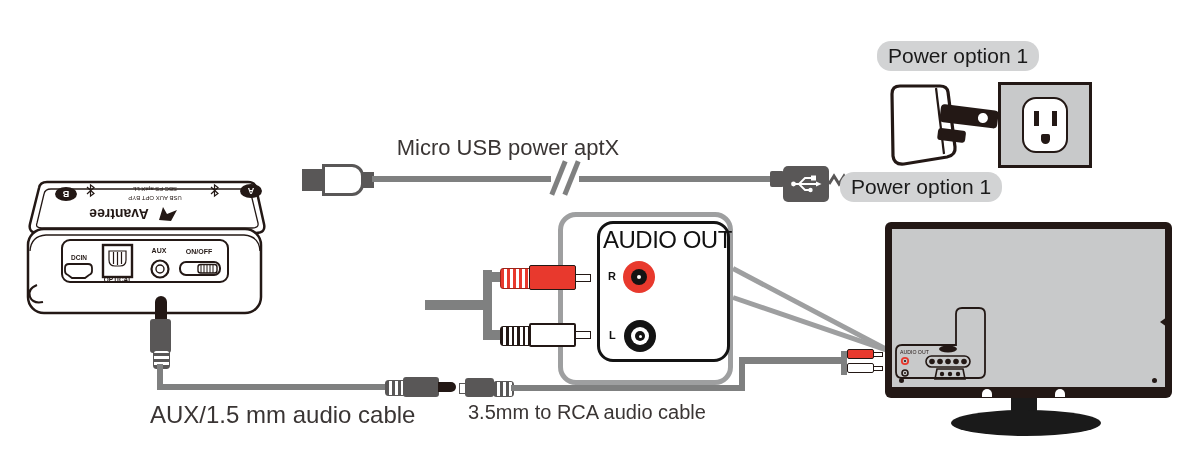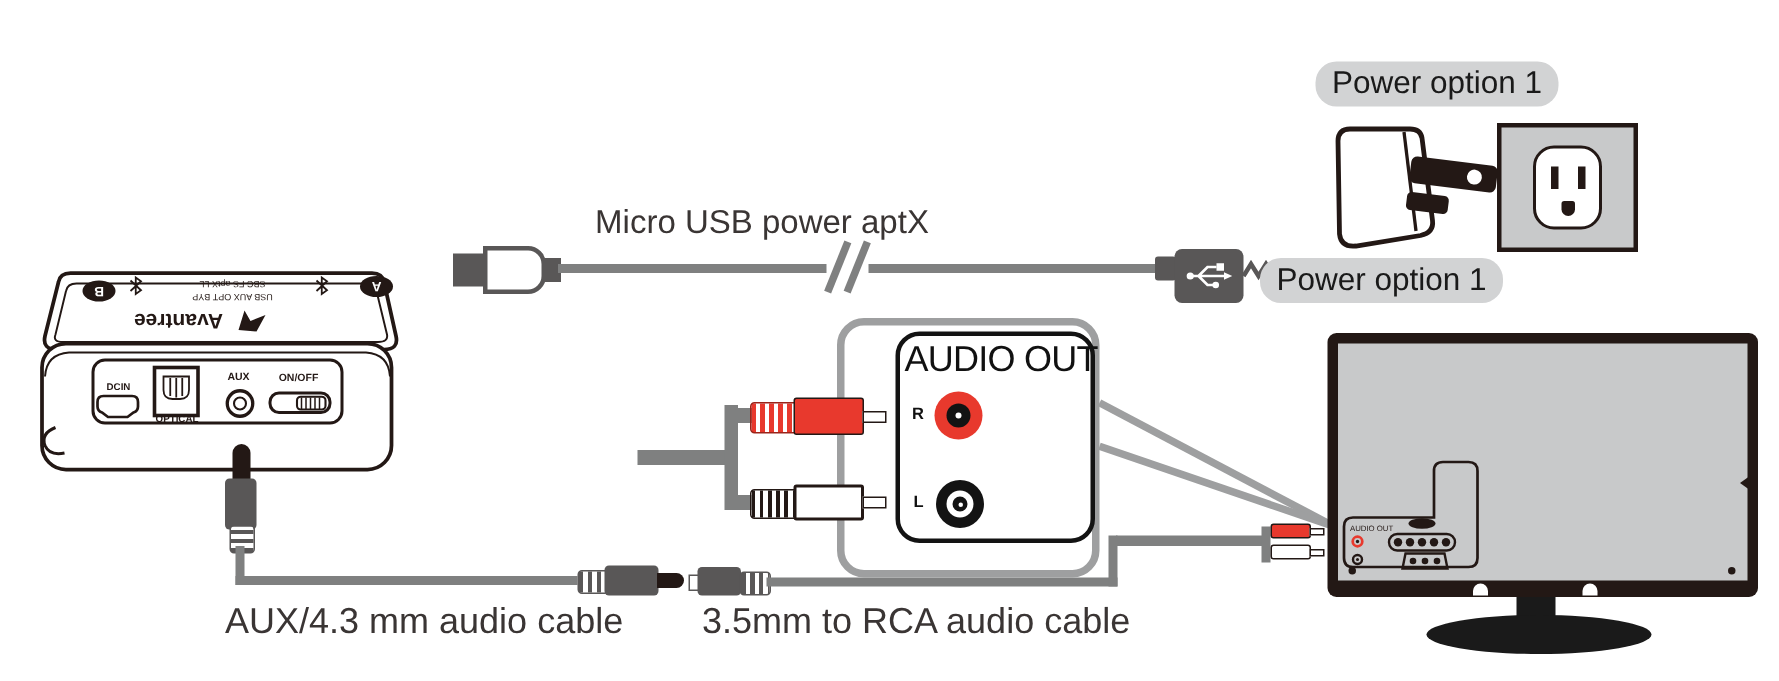--- a/index.html
+++ b/index.html
@@ -180,16 +180,16 @@
     <circle cx="49" cy="69" r="2.2" fill="#231815"></circle>
     <circle cx="57" cy="69" r="2.2" fill="#231815"></circle>
     <circle cx="65" cy="69" r="2.2" fill="#231815"></circle>
   </svg>
 
   <div class="abs" style="left:847px;top:349px;width:27px;height:10px;background:#e8392d;border:1.5px solid #231815;border-radius:2px;box-sizing:border-box;"></div>
   <div class="abs" style="left:873px;top:352px;width:10px;height:5px;background:#ffffff;border:1px solid #231815;box-sizing:border-box;"></div>
   <div class="abs" style="left:847px;top:363px;width:27px;height:10px;background:#ffffff;border:1.5px solid #231815;border-radius:2px;box-sizing:border-box;"></div>
   <div class="abs" style="left:873px;top:366px;width:10px;height:5px;background:#ffffff;border:1px solid #231815;box-sizing:border-box;"></div>
 
-  <div class="lbl" style="left:150px;top:401px;font-size:24px;">AUX/4.3 mm audio cable</div>
-  <div class="lbl" style="left:468px;top:401px;font-size:24px;">3.5mm to RCA audio cable</div>
+  <div class="lbl" style="left:150px;top:401px;font-size:24px;">AUX/1.5 mm audio cable</div>
+  <div class="lbl" style="left:468px;top:401px;font-size:20px;">3.5mm to RCA audio cable</div>
 
 </div>
 
 </body></html>

